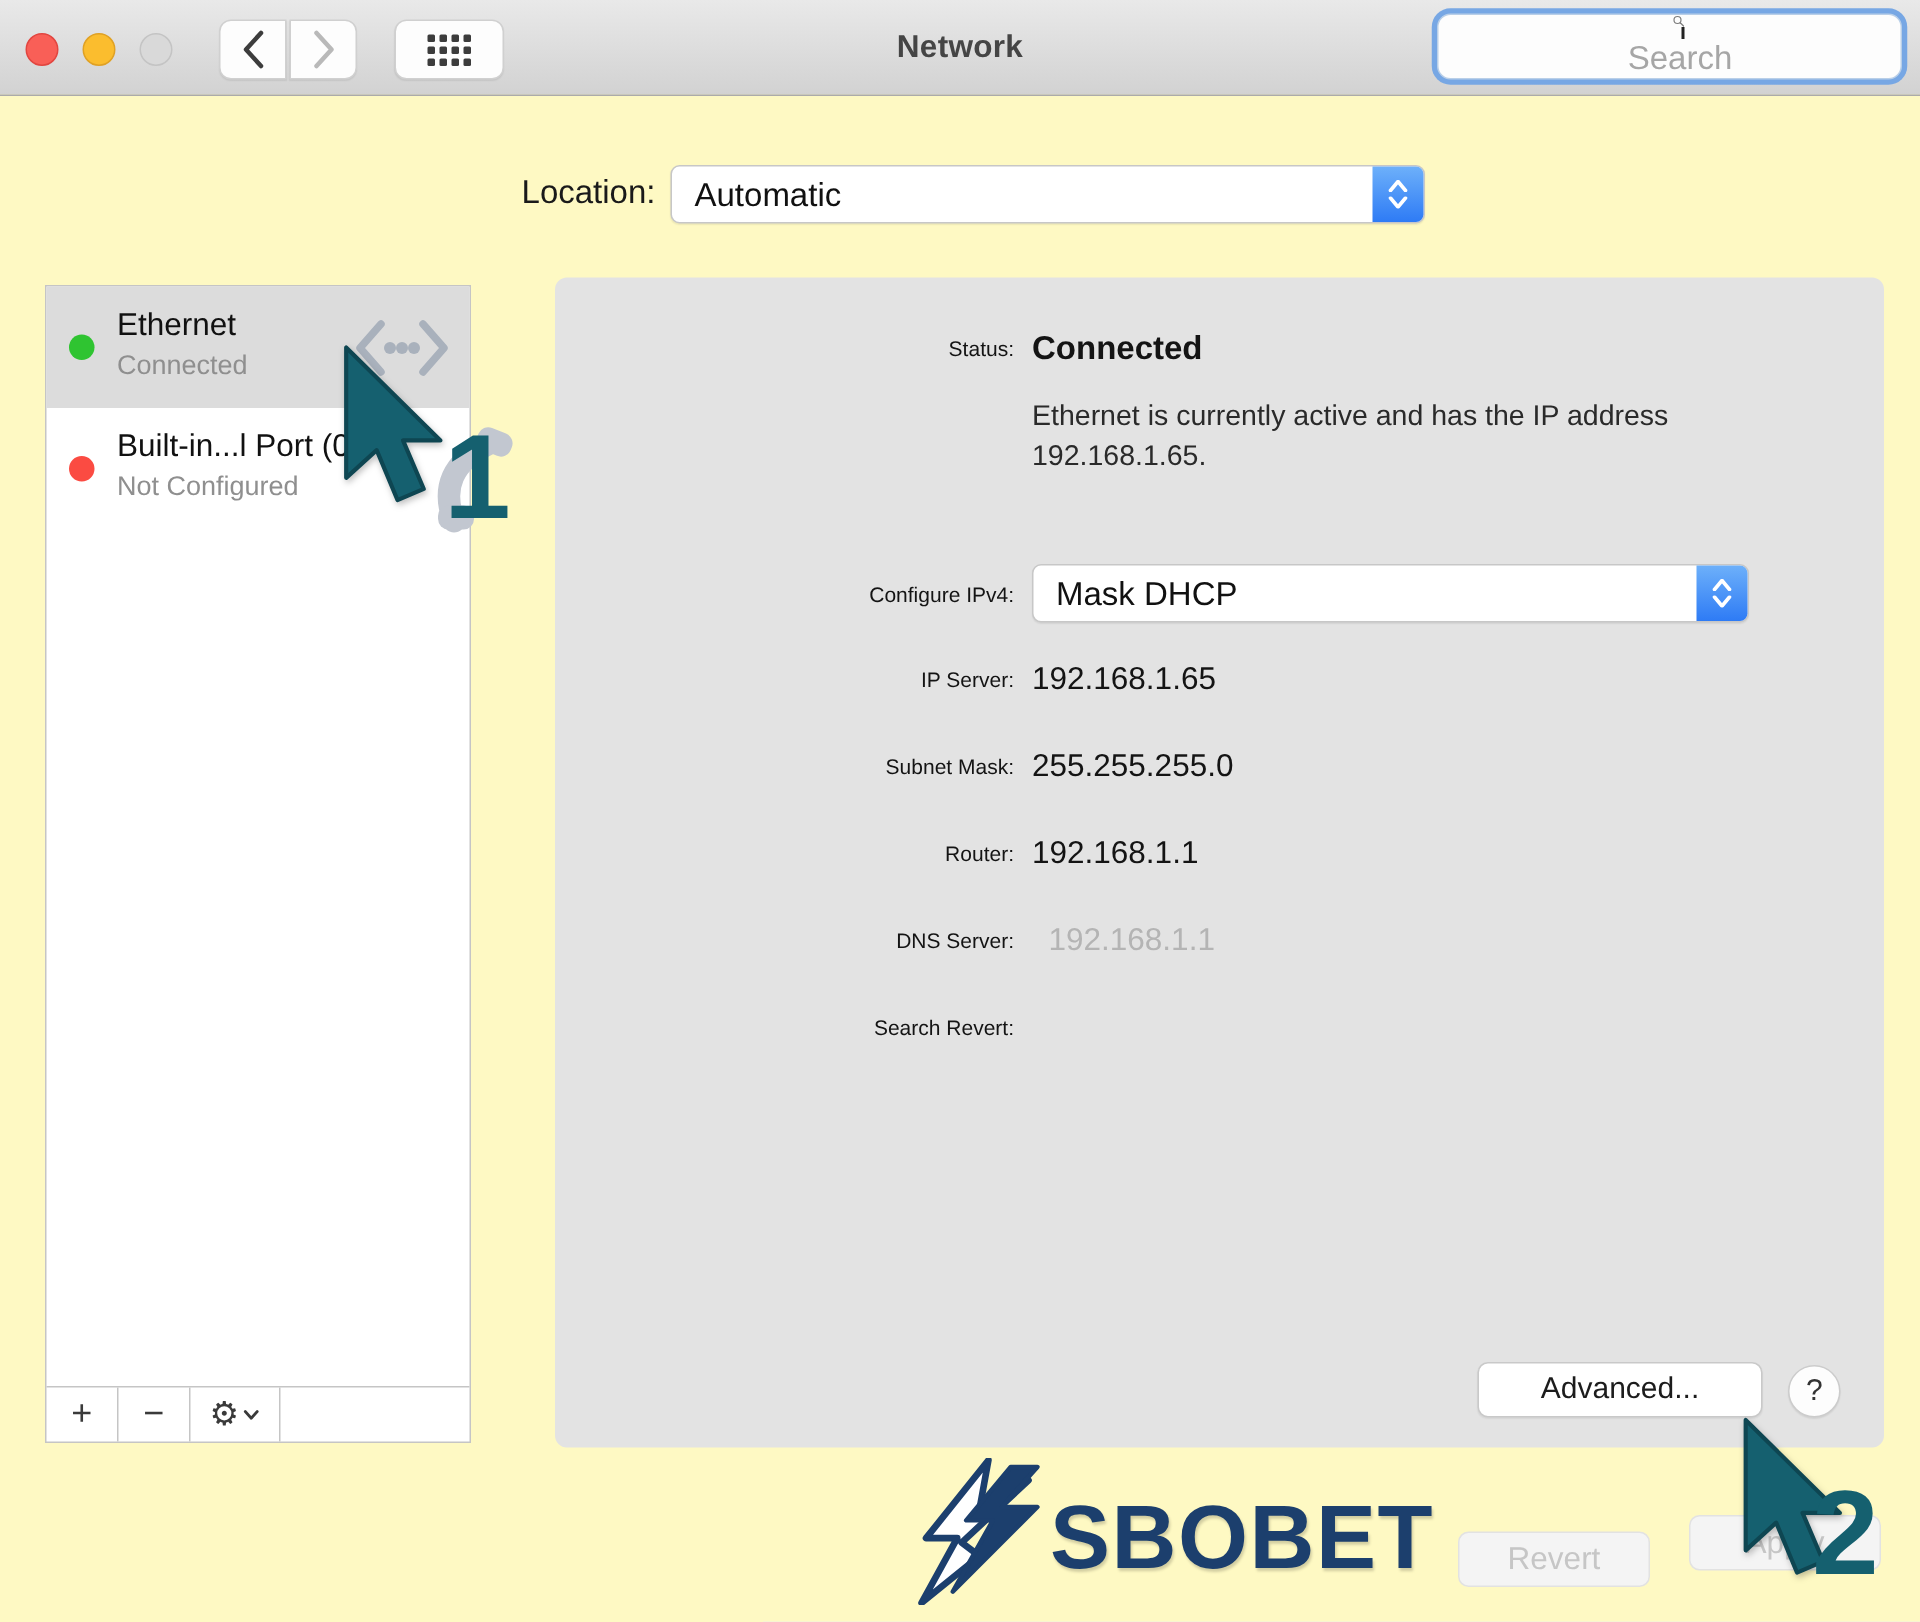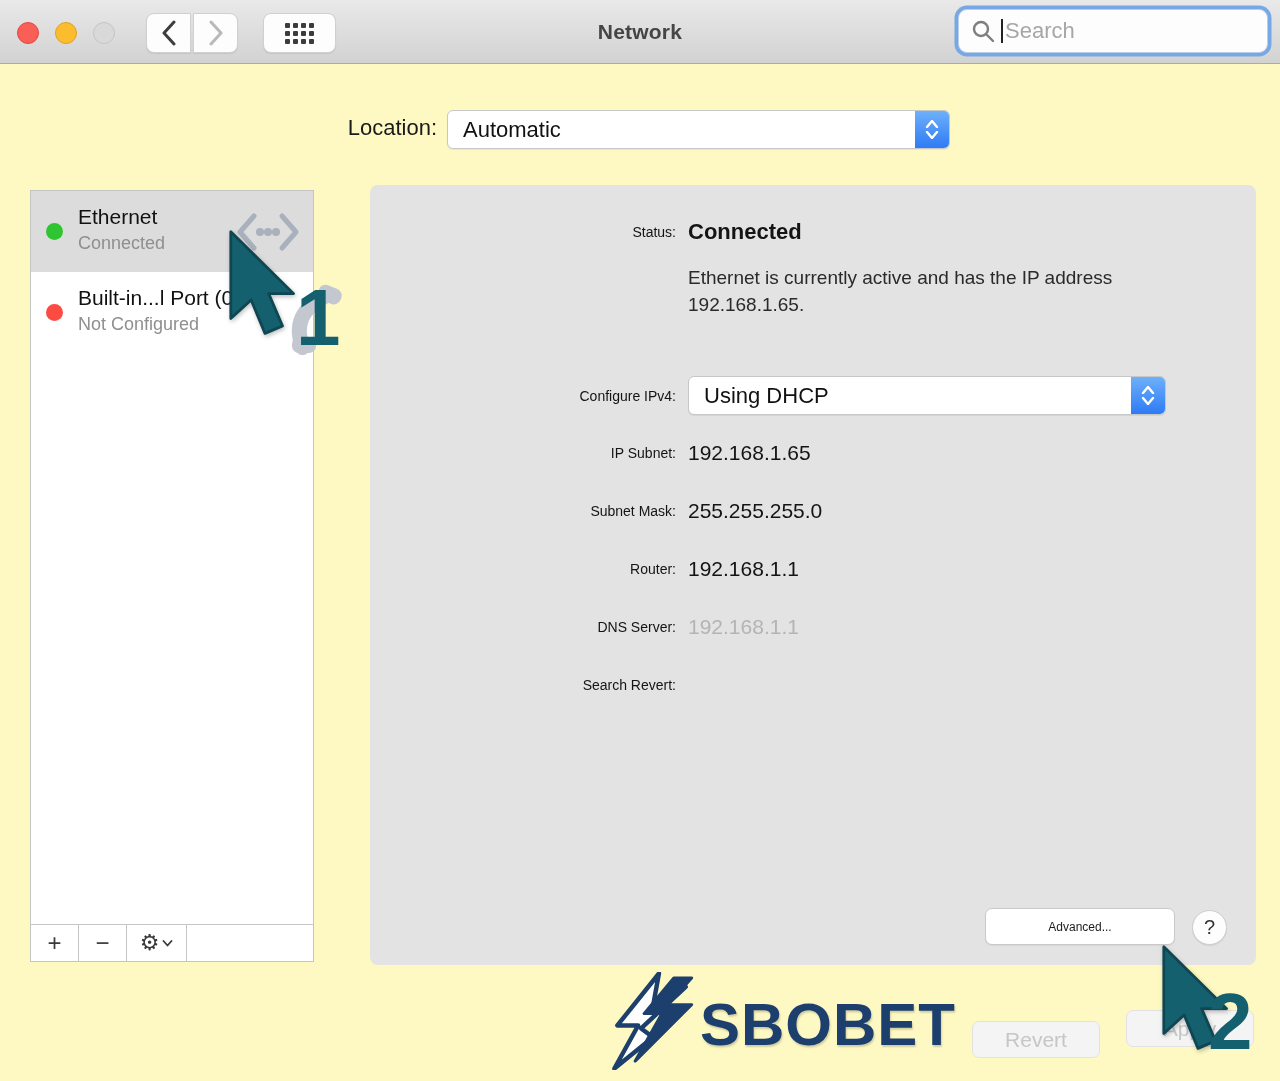--- a/index.html
+++ b/index.html
@@ -44,21 +44,21 @@
     position:absolute; top:0; left:440px; width:400px; height:64px;
     display:flex; align-items:center; justify-content:center;
     font-size:21px; font-weight:700; color:#454545; letter-spacing:.2px;
   }
 
   .search-field {
     position:absolute; left:958px; top:9px; width:310px; height:44px;
     background:#fdfdfd; border-radius:9px;
     border:1px solid #b9cfe8;
     box-shadow:0 0 0 3.5px #77a7e4;
-    display:flex; align-items:center; padding-left:12px;
+    display:flex; align-items:center; padding-left:12px;flex-direction:column;
   }
   .search-caret { width:2px; height:24px; background:#222; margin-left:6px; }
   .search-placeholder { font-size:22px; color:#a6a6a6; margin-left:2px; }
 
   
   .location-row { position:absolute; top:108px; left:0; width:1280px; height:42px; }
   .location-label {
     position:absolute; right:843px; top:7px; font-size:22px; color:#1a1a1a;
   }
   .dropdown {
@@ -111,21 +111,21 @@
 
   .status-desc {
     position:absolute; left:318px; top:79px; width:442px;
     font-size:19px; line-height:27px; color:#2a2a2a;
   }
   .dd-ipv4 { left:318px; top:191px; width:478px; height:39px; position:absolute; }
 
   .advanced-btn {
     position:absolute; left:615px; top:723px; width:190px; height:37px;
     background:#ffffff; border:1px solid #c9c9c9; border-radius:7px;
-    font-size:12px; color:#1c1c1c;
+    font-size:20px; color:#1c1c1c;
     display:flex; align-items:center; justify-content:center;
     box-shadow:0 1px 1px rgba(0,0,0,.06);
   }
   .help-btn {
     position:absolute; left:822px; top:725px; width:35px; height:35px;
     background:#fdfdfd; border:1px solid #cccccc; border-radius:50%;
     font-size:20px; color:#333;
     display:flex; align-items:center; justify-content:center;
     box-shadow:0 1px 1px rgba(0,0,0,.08);
   }
@@ -265,44 +265,44 @@
     <div class="prow" style="top:31px; height:32px;">
       <span class="plabel">Status:</span>
       <span class="pvalue bold">Connected</span>
     </div>
     <div class="status-desc">Ethernet is currently active and has the IP address 192.168.1.65.</div>
 
     <div class="prow" style="top:191px; height:39px;">
       <span class="plabel">Configure IPv4:</span>
     </div>
     <div class="dropdown dd-ipv4">
-      <span class="dd-value">Using DHCP</span>
+      <span class="dd-value">Mask DHCP</span>
       <span class="dd-stepper">
         <svg width="14" height="8" viewBox="0 0 14 8">
             <polyline points="2,7 7,1 12,7" fill="none" stroke="#ffffff" stroke-width="2.4" stroke-linecap="round" stroke-linejoin="round"></polyline>
           </svg>
         <svg width="14" height="8" viewBox="0 0 14 8">
             <polyline points="2,1 7,7 12,1" fill="none" stroke="#ffffff" stroke-width="2.4" stroke-linecap="round" stroke-linejoin="round"></polyline>
           </svg>
       </span>
     </div>
 
     <div class="prow" style="top:253px; height:30px;">
-      <span class="plabel">IP Subnet:</span>
+      <span class="plabel">IP Server:</span>
       <span class="pvalue">192.168.1.65</span>
     </div>
     <div class="prow" style="top:311px; height:30px;">
       <span class="plabel">Subnet Mask:</span>
       <span class="pvalue">255.255.255.0</span>
     </div>
     <div class="prow" style="top:369px; height:30px;">
       <span class="plabel">Router:</span>
       <span class="pvalue">192.168.1.1</span>
     </div>
-    <div class="prow" style="top:427px; height:30px;">
+    <div class="prow" style="top:427px; height:30px;gap:11px;">
       <span class="plabel">DNS Server:</span>
       <span class="pvalue muted">192.168.1.1</span>
     </div>
     <div class="prow" style="top:485px; height:30px;">
       <span class="plabel">Search Revert:</span>
       <span class="pvalue"></span>
     </div>
 
     <div class="advanced-btn">Advanced...</div>
     <div class="help-btn">?</div>

